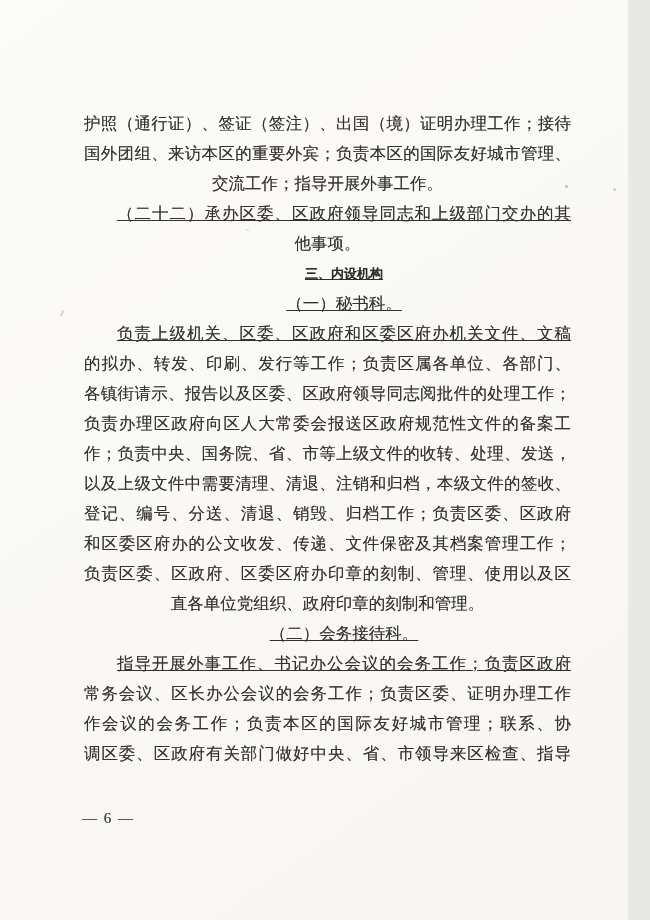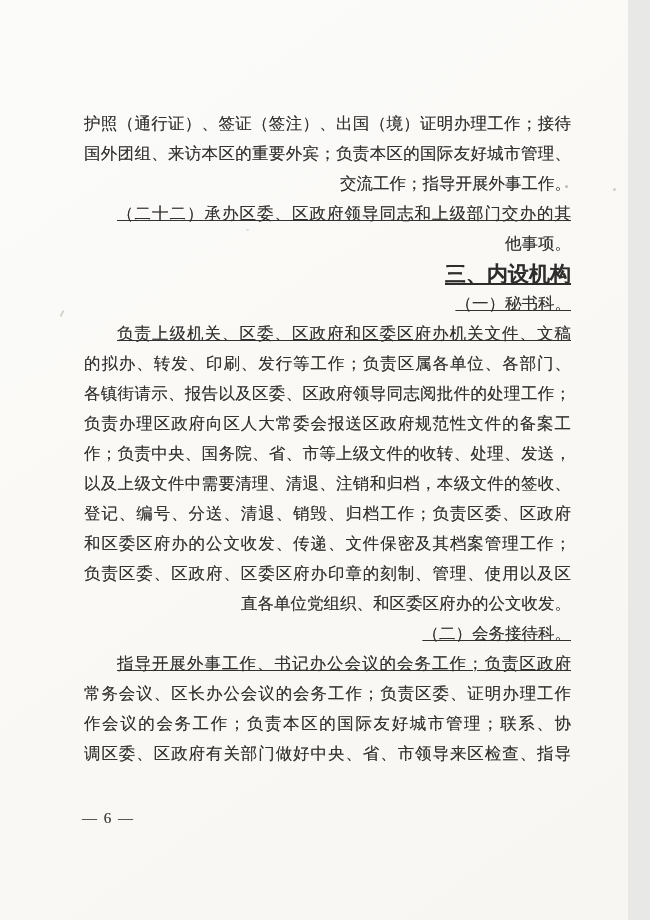--- a/index.html
+++ b/index.html
@@ -21,36 +21,36 @@
     position: absolute;
     left: 84px;
     top: 109px;
     width: 487px;
   }
   .line {
     height: 30px;
     line-height: 30px;
     font-size: 16.5px;
     color: #343230;
-    text-align: right;
+    text-align: center;
     letter-spacing: 0;
     text-shadow: 0 0 0.5px rgba(52,50,46,0.55);
   }
   .line.j {
     text-align: justify;
     text-align-last: justify;
   }
   .line.ind {
     padding-left: 33px;
     text-decoration: underline;
   }
   .line.hd {
     font-family: "Liberation Sans", sans-serif;
     font-weight: bold;
-    font-size: 21px;
+    font-size: 13px;
     color: #2e2d2b;
   }
   .page-number {
     position: absolute;
     left: 82px;
     top: 806px;
     height: 24px;
     line-height: 24px;
     font-size: 15px;
     letter-spacing: 1.5px;
@@ -84,21 +84,21 @@
       <div class="line ind">（一）秘书科。</div>
       <div class="line j ind">负责上级机关、区委、区政府和区委区府办机关文件、文稿</div>
       <div class="line j">的拟办、转发、印刷、发行等工作；负责区属各单位、各部门、</div>
       <div class="line j">各镇街请示、报告以及区委、区政府领导同志阅批件的处理工作；</div>
       <div class="line j">负责办理区政府向区人大常委会报送区政府规范性文件的备案工</div>
       <div class="line j">作；负责中央、国务院、省、市等上级文件的收转、处理、发送，</div>
       <div class="line j">以及上级文件中需要清理、清退、注销和归档，本级文件的签收、</div>
       <div class="line j">登记、编号、分送、清退、销毁、归档工作；负责区委、区政府</div>
       <div class="line j">和区委区府办的公文收发、传递、文件保密及其档案管理工作；</div>
       <div class="line j">负责区委、区政府、区委区府办印章的刻制、管理、使用以及区</div>
-      <div class="line">直各单位党组织、和区委区府办的公文收发。</div>
+      <div class="line">直各单位党组织、政府印章的刻制和管理。</div>
       <div class="line ind">（二）会务接待科。</div>
       <div class="line j ind">指导开展外事工作、书记办公会议的会务工作；负责区政府</div>
       <div class="line j">常务会议、区长办公会议的会务工作；负责区委、证明办理工作</div>
       <div class="line j">作会议的会务工作；负责本区的国际友好城市管理；联系、协</div>
       <div class="line j">调区委、区政府有关部门做好中央、省、市领导来区检查、指导</div>
     </div>
   <div class="page-number">— 6 —</div>
   <div class="speckle s1"></div>
   <div class="speckle s2"></div>
   <div class="speckle s3"></div>

